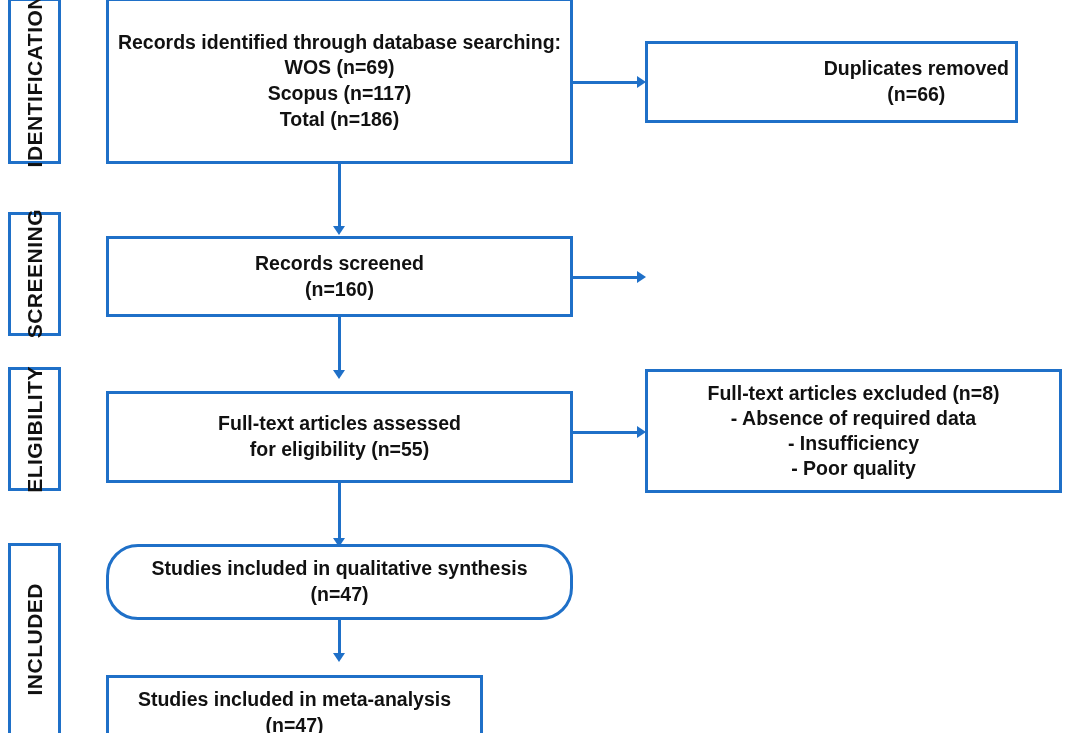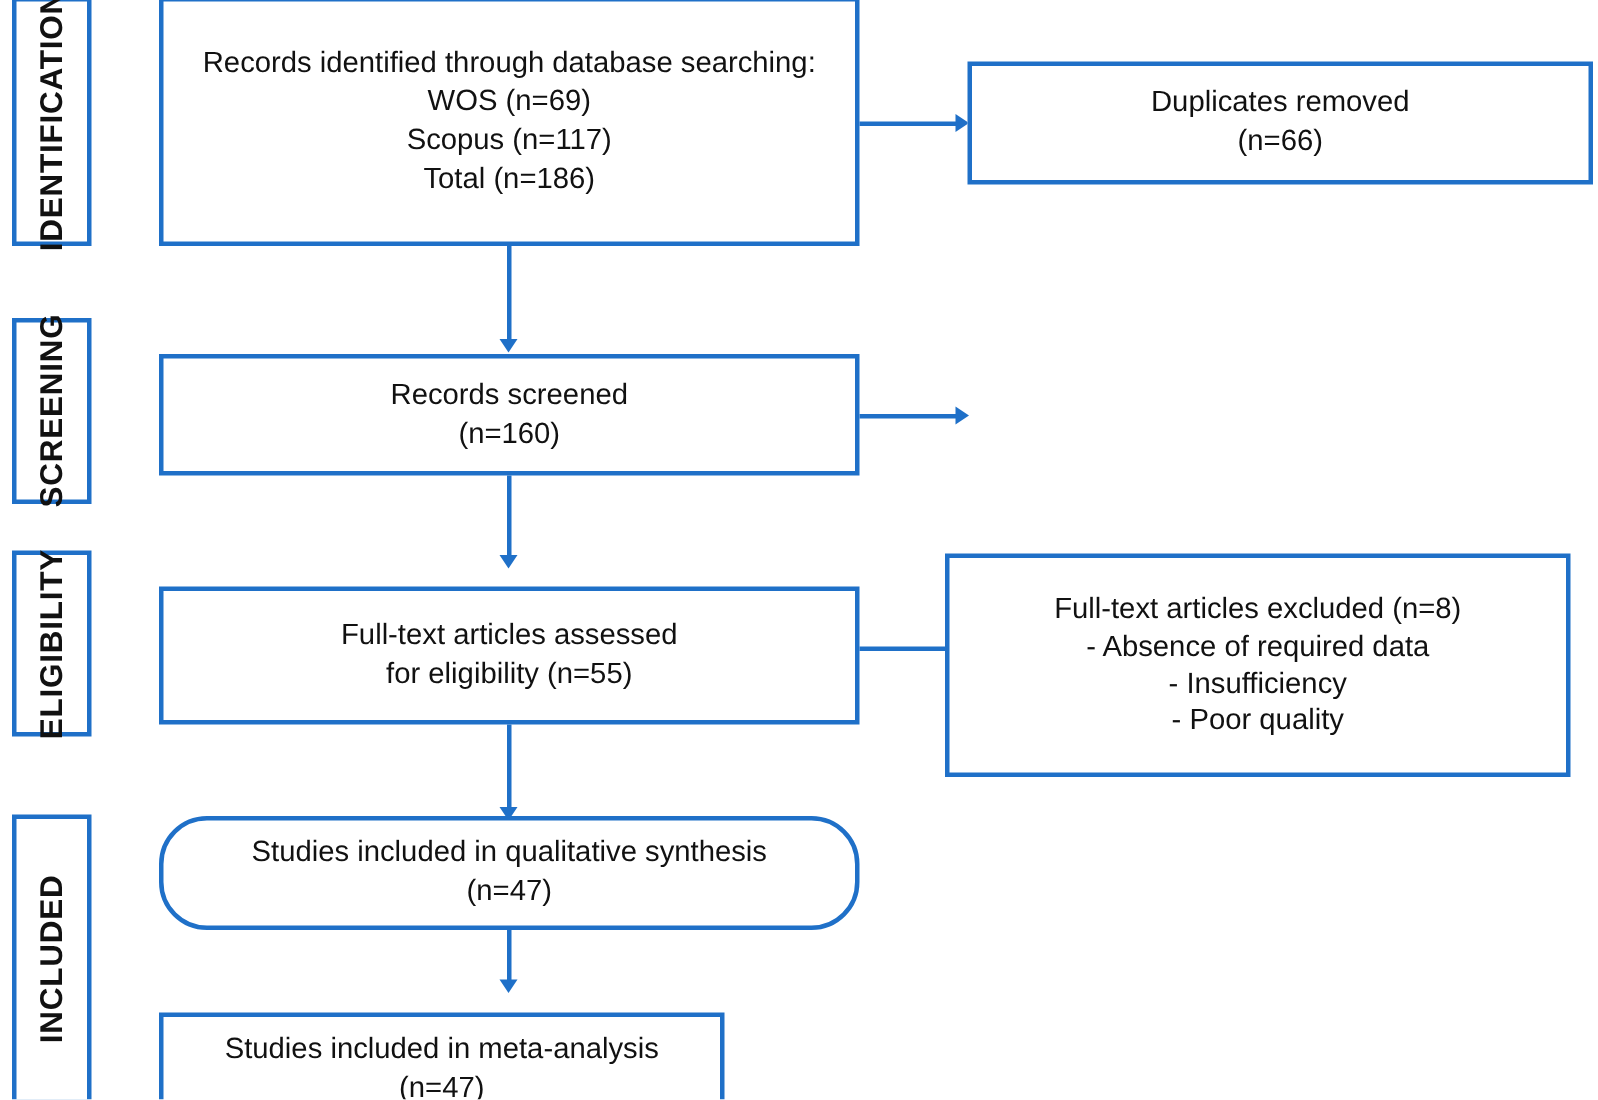--- a/index.html
+++ b/index.html
@@ -45,21 +45,21 @@
     position: absolute;
     box-sizing: border-box;
     border: 3px solid #1f70c8;
     background: #ffffff;
     display: flex;
     align-items: center;
     justify-content: center;
     text-align: center;
   }
   .flow-box .box-text {
-    font-weight: normal;
+    font-weight: bold;
     font-size: 19.5px;
     line-height: 1.32;
     color: #111111;
     white-space: pre-line;
     padding: 0 6px;
   }
   .flow-box.tight .box-text {
     line-height: 1.28;
   }
 
@@ -133,37 +133,37 @@
   <div class="v-line" style="left:338px; top:618px; height:40px;"></div>
   <div class="arrow-down" style="left:333px; top:653px;"></div>
 
   <div class="flow-box" style="left:106px; top:-2px; width:467px; height:166px;">
     <span class="box-text">Records identified through database searching:
 WOS (n=69)
 Scopus (n=117)
 Total (n=186)</span>
   </div>
 
-  <div class="flow-box" style="left:645px; top:41px; width:417px; height:82px;">
+  <div class="flow-box" style="left:645px; top:41px; width:373px; height:82px;justify-content:flex-end;">
     <span class="box-text">Duplicates removed
 (n=66)</span>
   </div>
 
   <div class="flow-box" style="left:106px; top:236px; width:467px; height:81px;">
     <span class="box-text">Records screened
 (n=160)</span>
   </div>
 
 
   <div class="flow-box" style="left:106px; top:391px; width:467px; height:92px;">
     <span class="box-text">Full-text articles assessed
 for eligibility (n=55)</span>
   </div>
 
-  <div class="flow-box tight" style="left:630px; top:369px; width:417px; height:149px;">
+  <div class="flow-box tight" style="left:645px; top:369px; width:417px; height:124px;">
     <span class="box-text">Full-text articles excluded (n=8)
 -   Absence of required data
 -   Insufficiency
 - Poor quality</span>
   </div>
 
   <div class="flow-box" style="left:106px; top:544px; width:467px; height:76px;border-radius:32px;">
     <span class="box-text">Studies included in qualitative synthesis
 (n=47)</span>
   </div>

